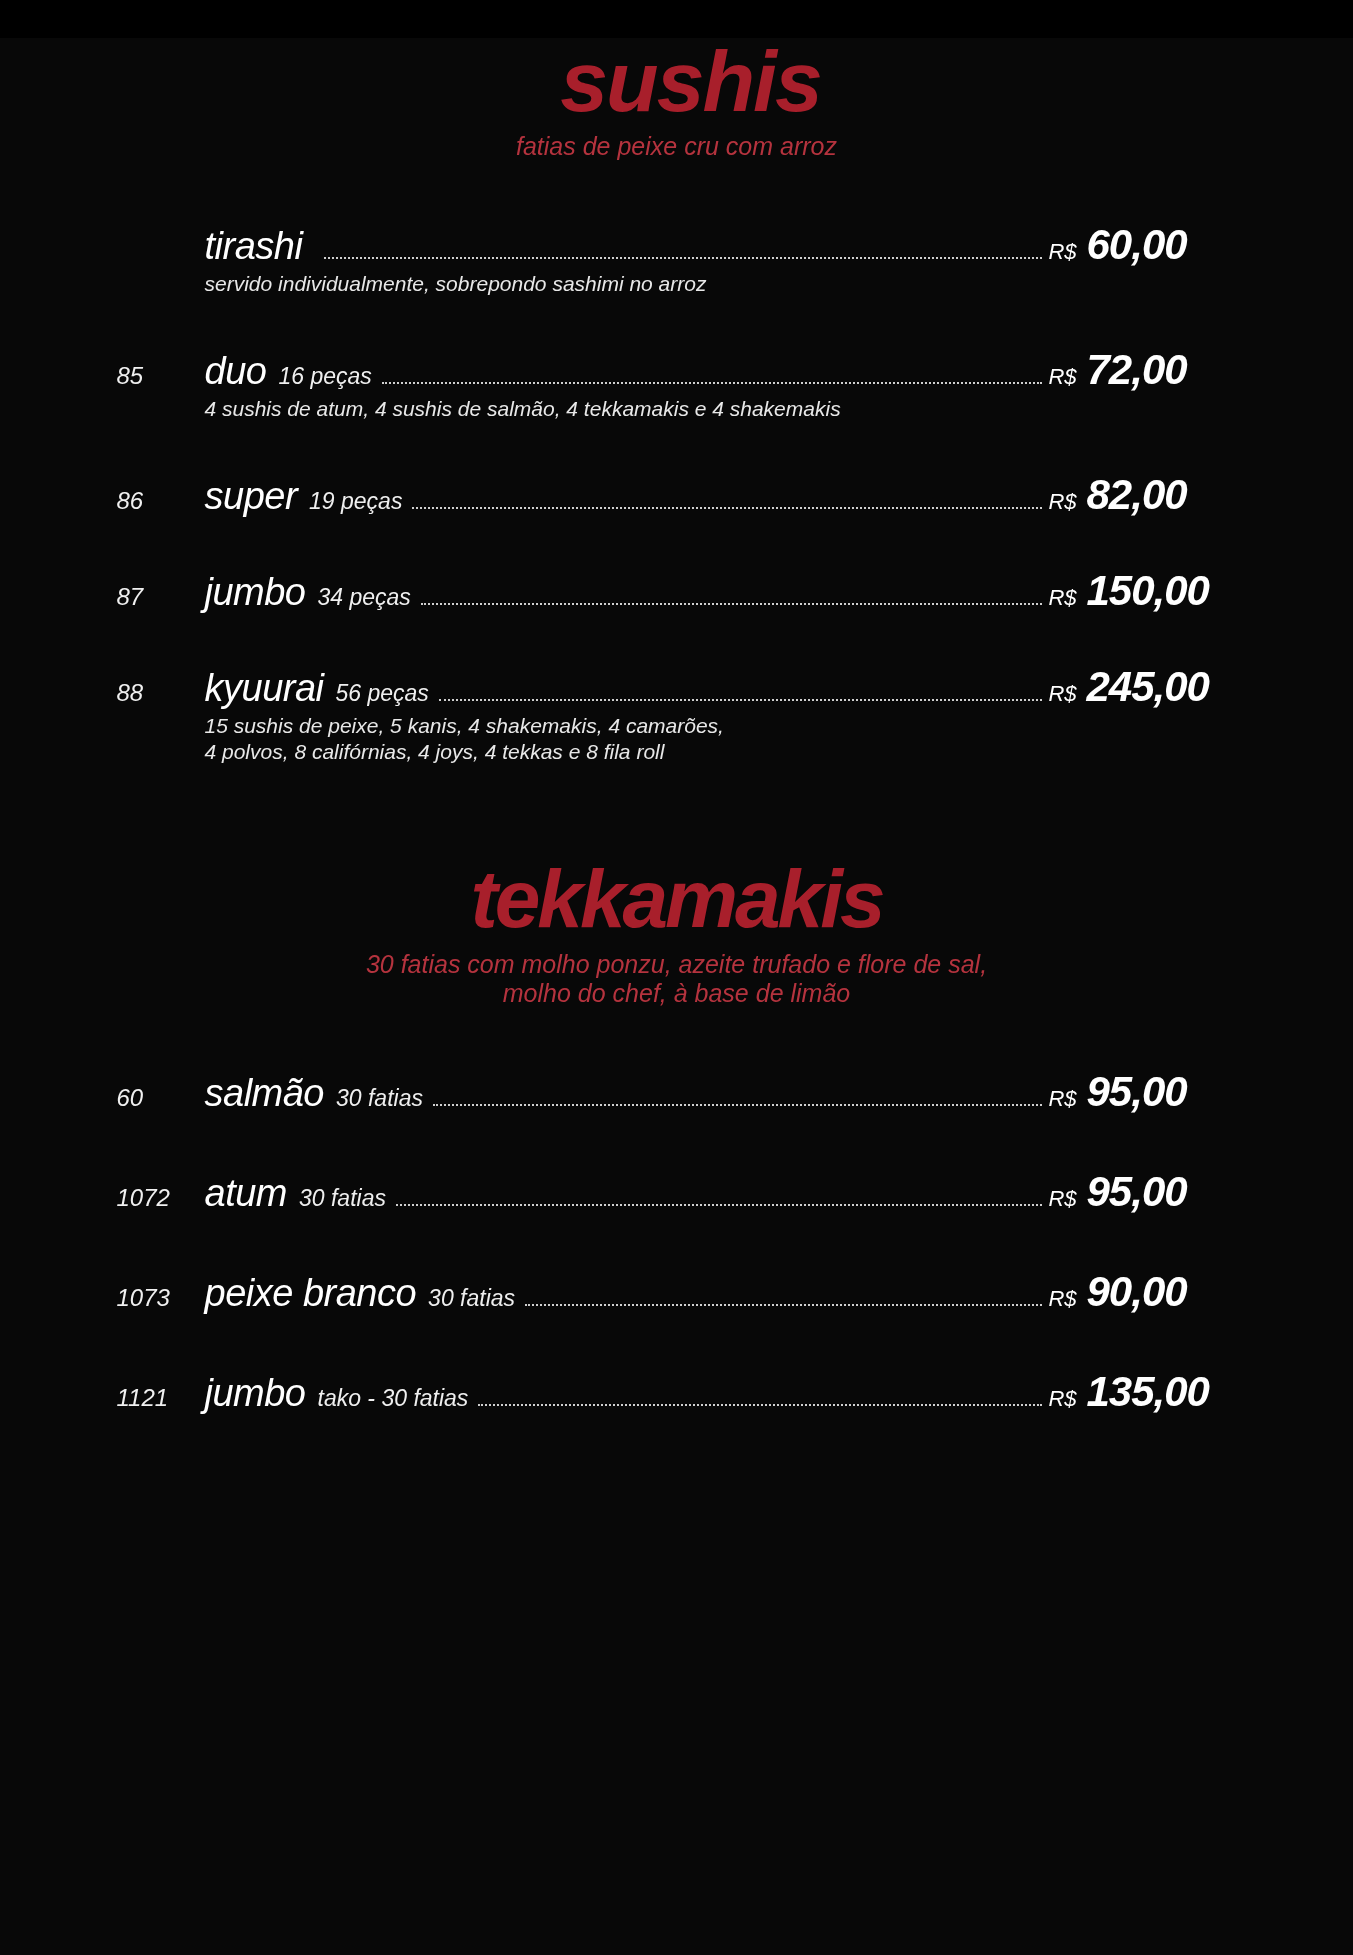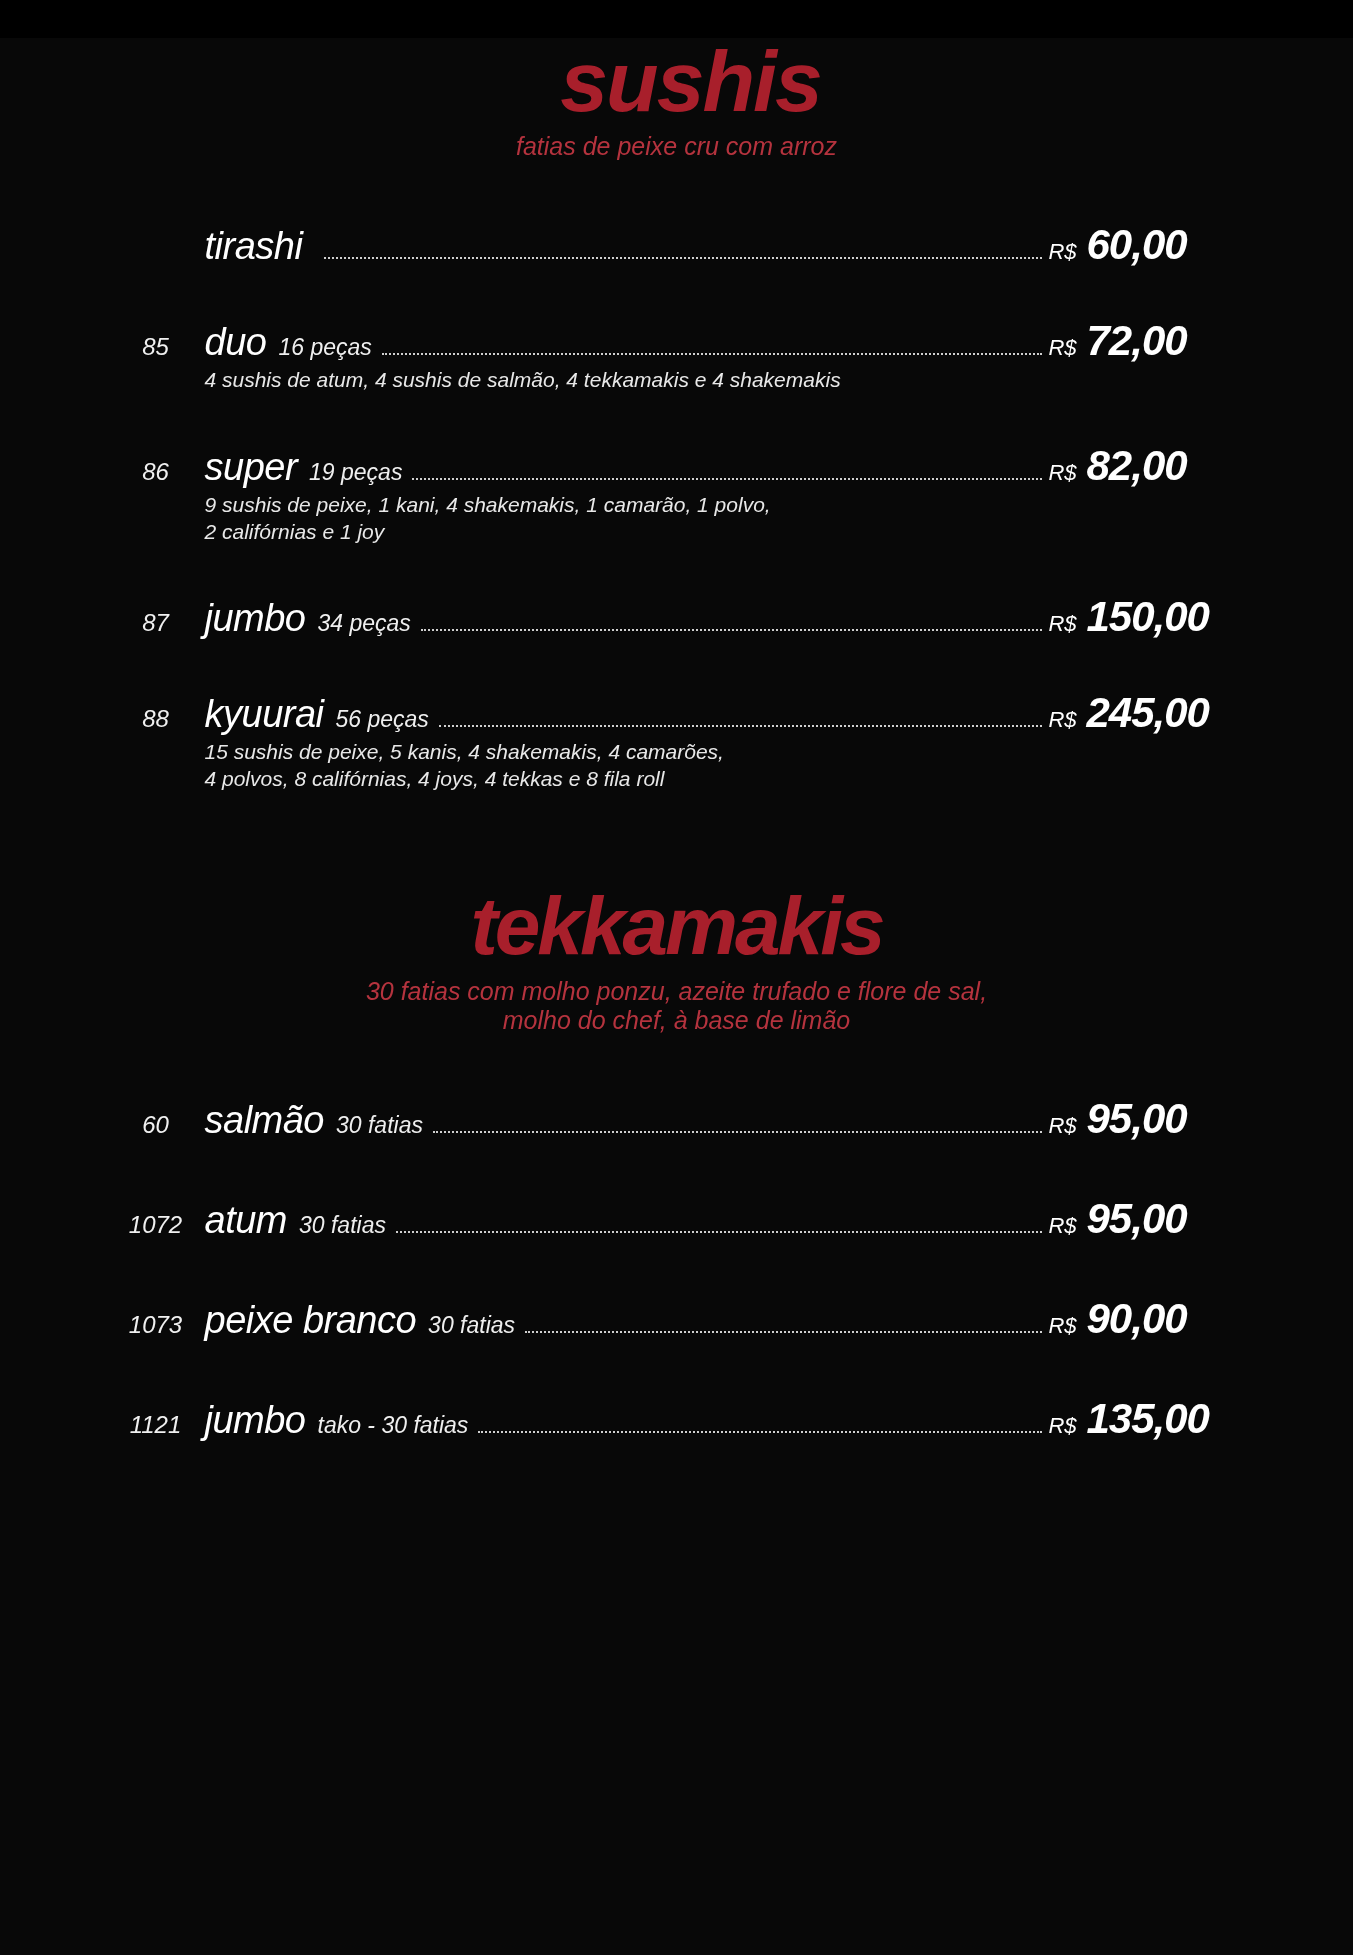--- a/index.html
+++ b/index.html
@@ -64,21 +64,21 @@
   }
   #carpaccios-items .item { margin-bottom: 52px; }
 
   .item-main {
     display: flex;
     align-items: baseline;
     width: 100%;
   }
   .item-code {
     width: 78px;
-    text-align: center;
+    text-align: left;
     font-size: 24px;
     font-style: italic;
     color: #f0f0f0;
     flex: none;
     padding-right: 10px;
     letter-spacing: 0px;
   }
   .item-name {
     font-size: 38px;
     font-style: italic;
@@ -141,20 +141,21 @@
 
       <li class="item">
         <div class="item-main">
           <span class="item-code"></span>
           <span class="item-name">tirashi</span>
           <span class="item-qty"></span>
           <span class="dots"></span>
           <span class="currency">R$</span>
           <span class="price">60,00</span>
         </div>
+        <div class="item-desc">servido individualmente, sobrepondo sashimi no arroz</div>
       </li>
 
       <li class="item">
         <div class="item-main">
           <span class="item-code">85</span>
           <span class="item-name">duo</span>
           <span class="item-qty">16 peças</span>
           <span class="dots"></span>
           <span class="currency">R$</span>
           <span class="price">72,00</span>
@@ -164,22 +165,20 @@
 
       <li class="item">
         <div class="item-main">
           <span class="item-code">86</span>
           <span class="item-name">super</span>
           <span class="item-qty">19 peças</span>
           <span class="dots"></span>
           <span class="currency">R$</span>
           <span class="price">82,00</span>
         </div>
-        <div class="item-desc">9 sushis de peixe, 1 kani, 4 shakemakis, 1 camarão, 1 polvo,
-2 califórnias e 1 joy</div>
       </li>
 
       <li class="item">
         <div class="item-main">
           <span class="item-code">87</span>
           <span class="item-name">jumbo</span>
           <span class="item-qty">34 peças</span>
           <span class="dots"></span>
           <span class="currency">R$</span>
           <span class="price">150,00</span>

